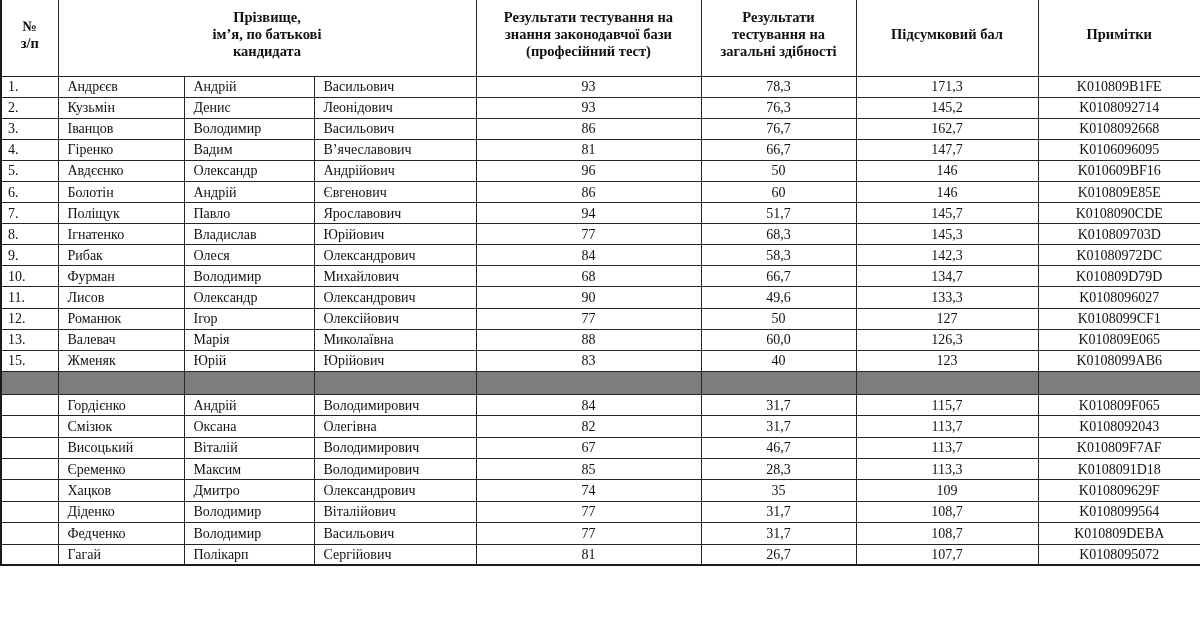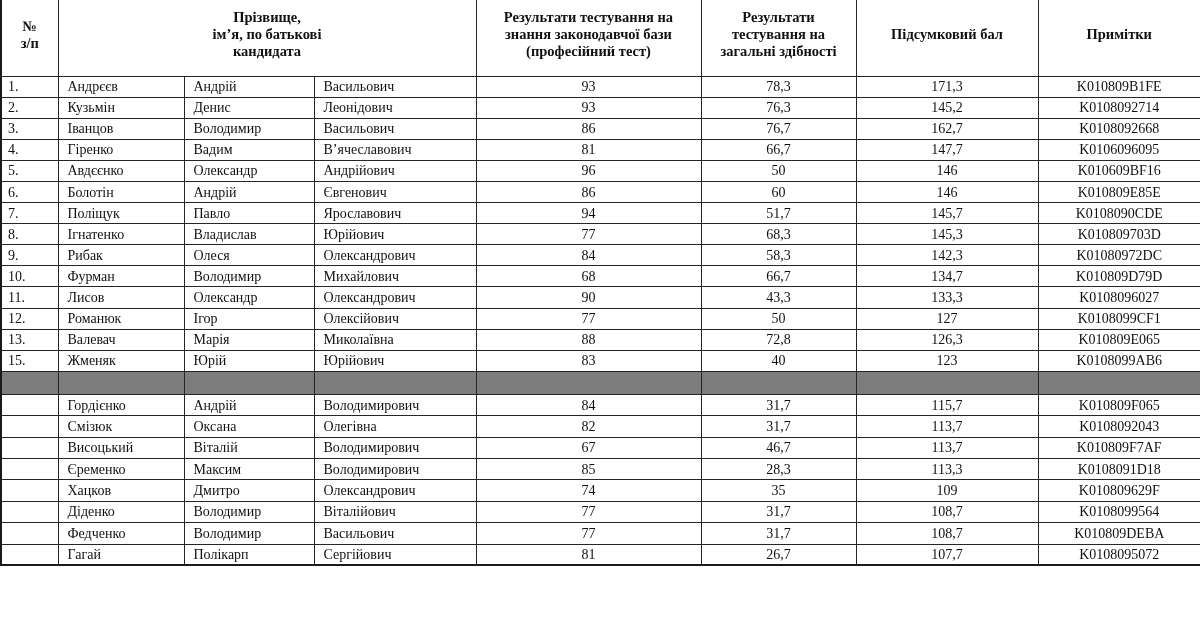--- a/index.html
+++ b/index.html
@@ -184,41 +184,41 @@
           <td class="c-val">66,7</td>
           <td class="c-val">134,7</td>
           <td class="c-val">K010809D79D</td>
         </tr>
         <tr class="sec1">
           <td class="c-num">11.</td>
           <td class="c-name">Лисов</td>
           <td class="c-name">Олександр</td>
           <td class="c-name">Олександрович</td>
           <td class="c-val">90</td>
-          <td class="c-val">43,3</td>
+          <td class="c-val">49,6</td>
           <td class="c-val">133,3</td>
           <td class="c-val">K0108096027</td>
         </tr>
         <tr class="sec1">
           <td class="c-num">12.</td>
           <td class="c-name">Романюк</td>
           <td class="c-name">Ігор</td>
           <td class="c-name">Олексійович</td>
           <td class="c-val">77</td>
           <td class="c-val">50</td>
           <td class="c-val">127</td>
           <td class="c-val">K0108099CF1</td>
         </tr>
         <tr class="sec1">
           <td class="c-num">13.</td>
           <td class="c-name">Валевач</td>
           <td class="c-name">Марія</td>
           <td class="c-name">Миколаївна</td>
           <td class="c-val">88</td>
-          <td class="c-val">72,8</td>
+          <td class="c-val">60,0</td>
           <td class="c-val">126,3</td>
           <td class="c-val">K010809E065</td>
         </tr>
         <tr class="sec1">
           <td class="c-num">15.</td>
           <td class="c-name">Жменяк</td>
           <td class="c-name">Юрій</td>
           <td class="c-name">Юрійович</td>
           <td class="c-val">83</td>
           <td class="c-val">40</td>

